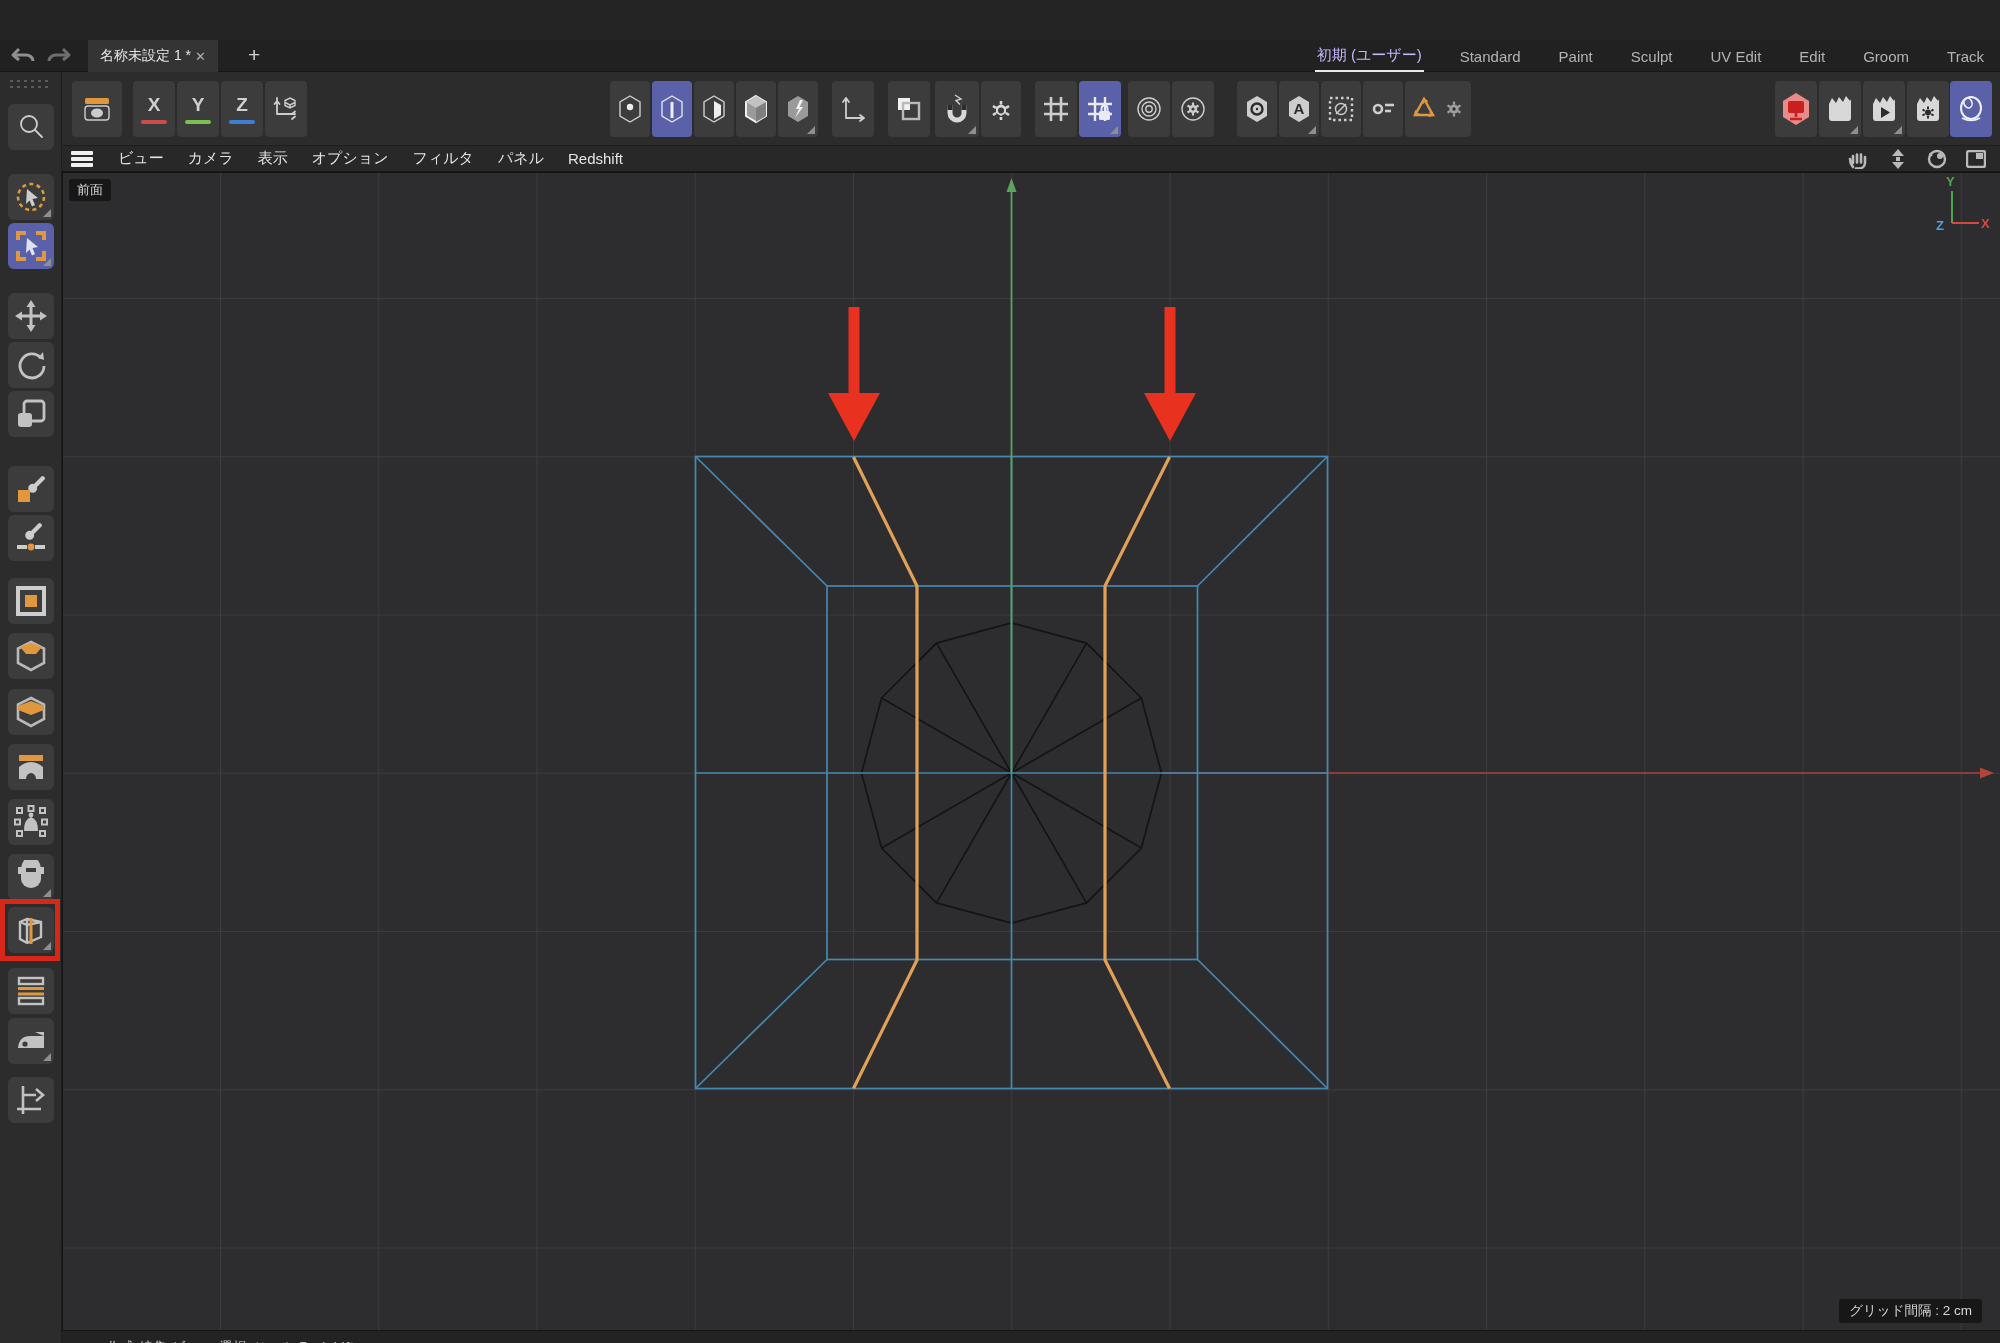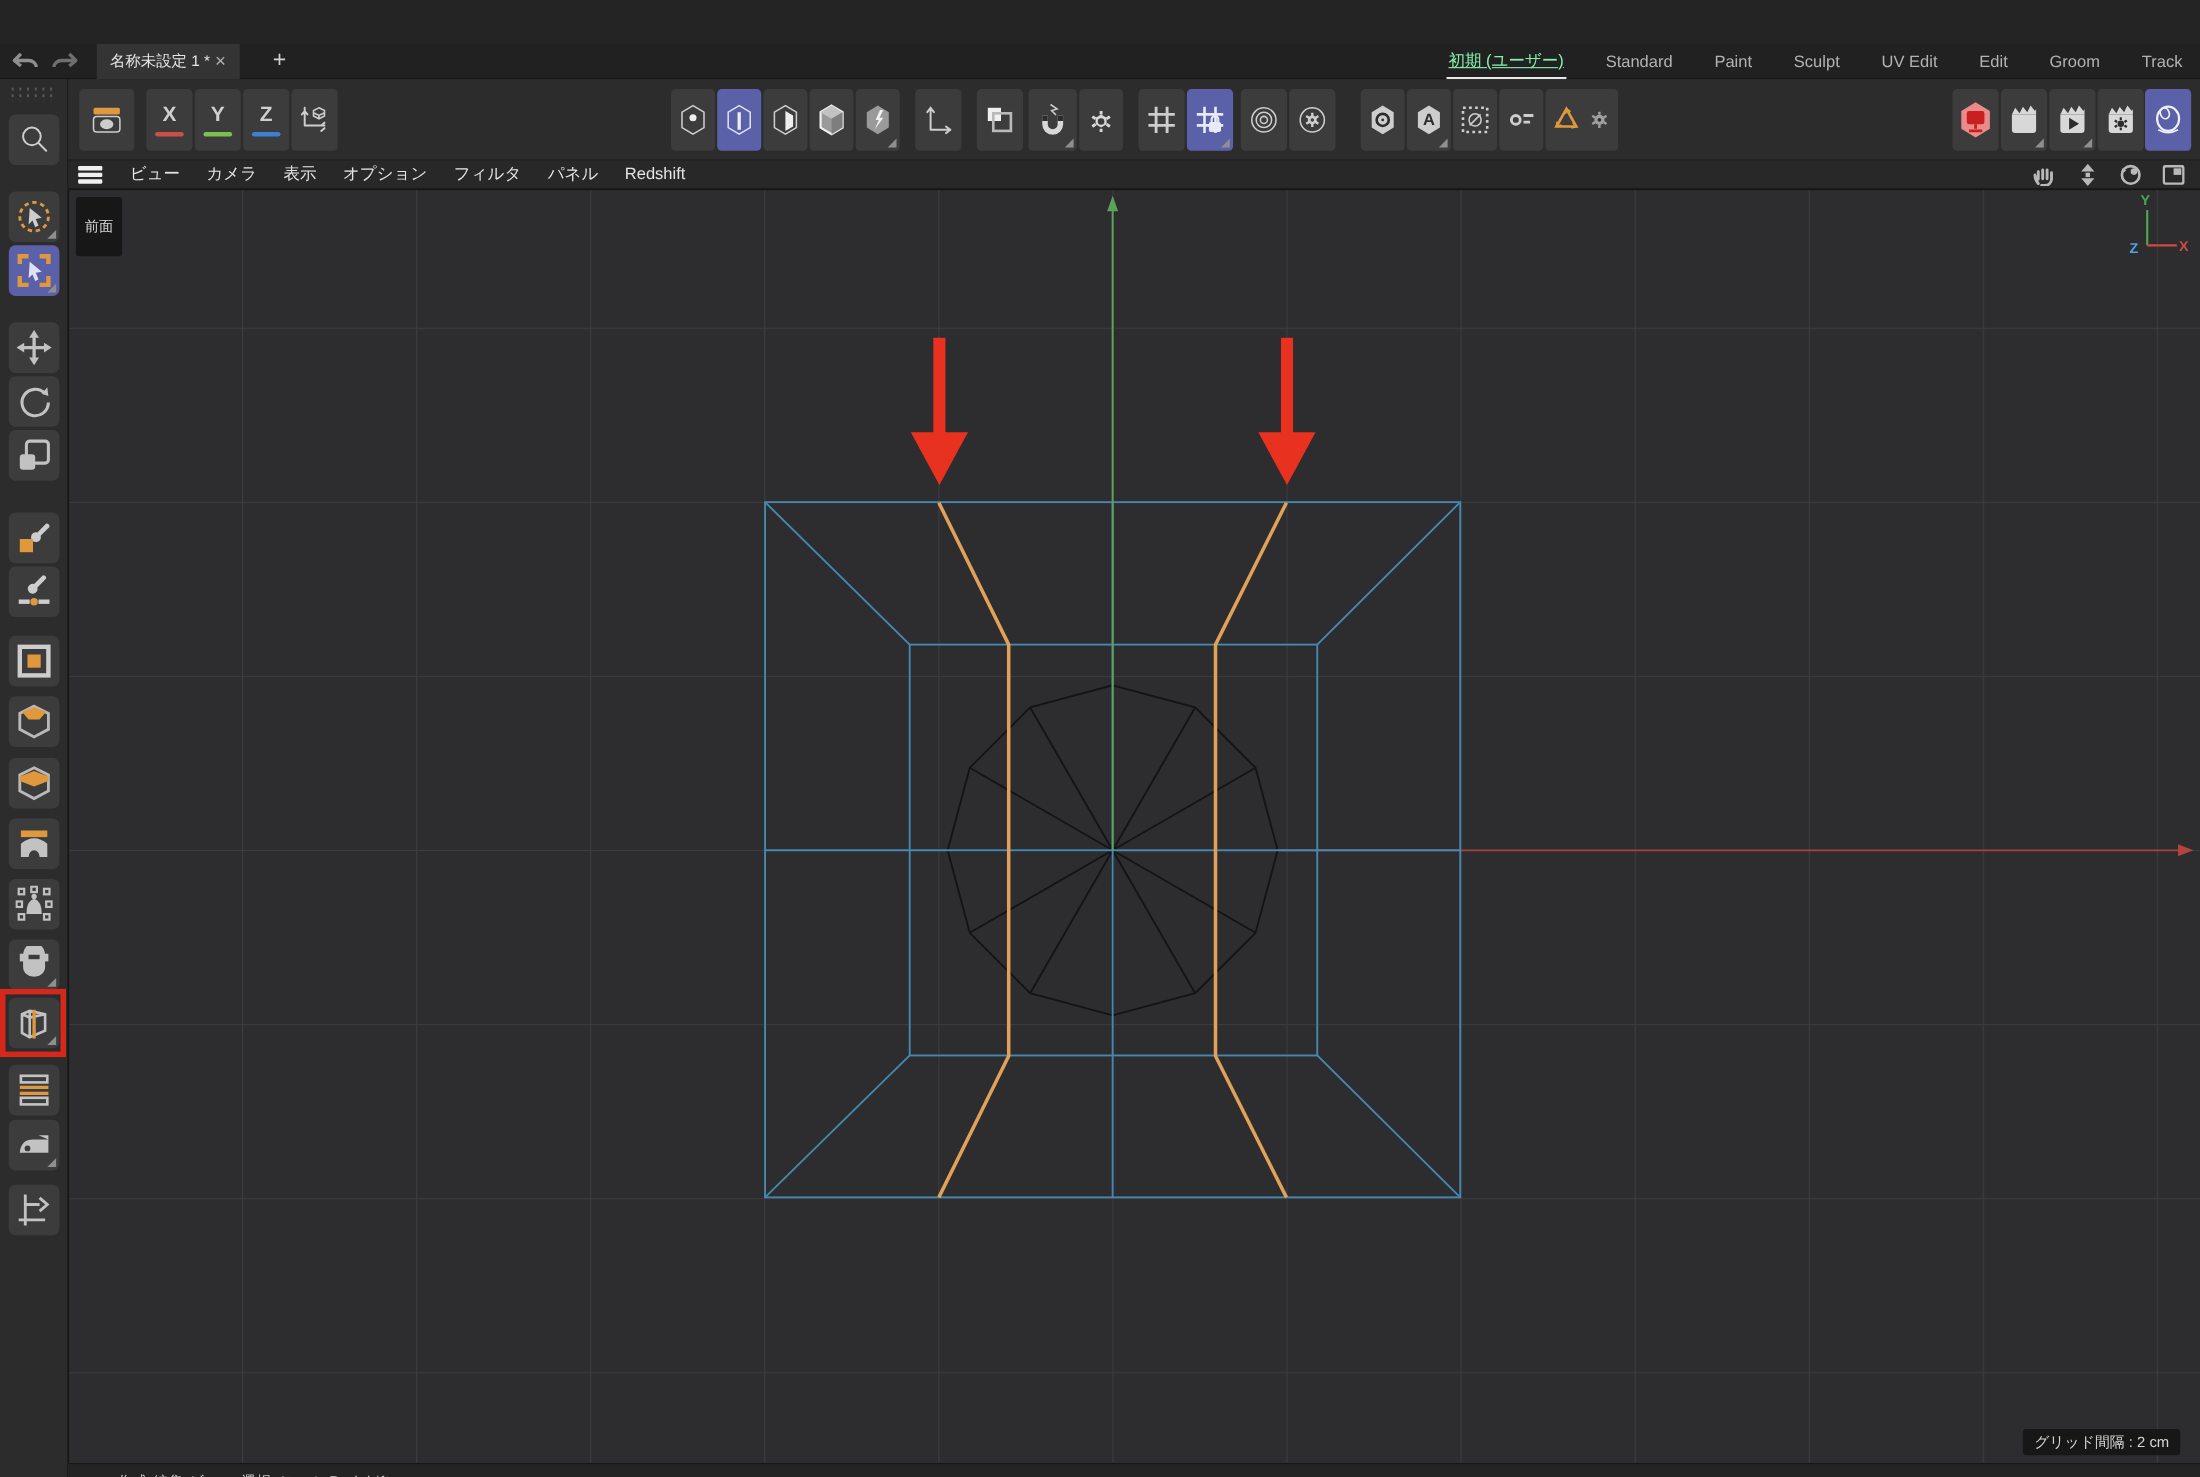--- a/index.html
+++ b/index.html
@@ -15,21 +15,21 @@
   .win-title{position:absolute;left:1333px;top:9px;transform:translateX(-50%);font-size:17px;font-weight:bold;color:#2a2a2a;white-space:nowrap;}
 
   
   .tabrow{position:absolute;left:0;top:40px;width:2000px;height:32px;background:#212121;border-bottom:1px solid #161616;}
   .histbtn{position:absolute;top:3px;width:30px;height:26px;color:#8f8f8f;}
   .doc-tab{position:absolute;left:88px;top:0;height:32px;background:#343434;color:#e6e6e6;font-size:14px;display:flex;align-items:center;padding:0 12px;gap:4px;}
   .doc-close{color:#b0b0b0;font-size:13px;cursor:default;}
   .tab-add{position:absolute;left:248px;top:3px;color:#cfcfcf;font-size:21px;line-height:24px;}
   .layout-tabs{position:absolute;right:14px;top:0;height:32px;display:flex;align-items:center;gap:34px;}
   .ltab{color:#b3b3b3;font-size:15px;padding:5px 2px;white-space:nowrap;}
-  .ltab.active{color:#86efac;border-bottom:2px solid #e8e8e8;text-decoration:underline;}
+  .ltab.active{color:#c4b5fd;border-bottom:2px solid #e8e8e8;}
 
   
   .toolbar{position:absolute;left:0;top:72px;width:2000px;height:74px;background:#2c2c2c;border-bottom:1px solid #1d1d1d;}
   .grip-v{position:absolute;left:3px;top:8px;width:12px;height:58px;background-image:radial-gradient(#5a5a5a 1.2px,transparent 1.3px);background-size:6px 7px;}
   .tgroup{position:absolute;top:9px;display:flex;gap:2px;}
   .tbtn{position:relative;width:42px;height:56px;background:#3c3c3c;border-radius:4px;display:flex;align-items:center;justify-content:center;}
   .tbtn.sel{background:#5a61a8;}
   .tbtn svg{display:block;}
   .axisbtn{flex-direction:column;gap:4px;color:#cfcfcf;font-size:19px;font-weight:bold;}
   .axisbtn .bar{width:26px;height:4px;border-radius:2px;}
@@ -45,21 +45,21 @@
 
   
   .sidebar{position:absolute;left:0;top:72px;width:62px;height:1271px;background:#2c2c2c;border-right:1px solid #1d1d1d;}
   .grip-h{position:absolute;left:8px;top:78px;width:44px;height:14px;background-image:radial-gradient(#5a5a5a 1.2px,transparent 1.3px);background-size:7px 6px;}
   .sbtn{position:absolute;left:8px;width:46px;height:46px;background:#3c3c3c;border-radius:6px;display:flex;align-items:center;justify-content:center;}
   .sbtn.sel{background:#5a61a8;}
   .redbox{position:absolute;left:0px;top:827px;width:60px;height:62px;border:5px solid #d5281b;z-index:5;}
 
   
   .viewport{position:absolute;left:62px;top:172px;width:1938px;height:1158px;background:#2d2d2f;border:1px solid #141414;}
-  .badge{position:absolute;background:rgba(18,18,18,0.8);color:#d6d6d6;font-size:13px;padding:18px 8px;border-radius:3px;white-space:nowrap;}
+  .badge{position:absolute;background:rgba(18,18,18,0.8);color:#d6d6d6;font-size:13px;padding:2px 8px;border-radius:3px;white-space:nowrap;}
   .view-label{left:6px;top:6px;}
   .grid-label{right:17px;bottom:6px;font-size:13.5px;padding:3px 10px;}
   .gizmo{position:absolute;right:8px;top:2px;width:64px;height:62px;}
   .gizmo span{position:absolute;font-size:13px;font-weight:bold;}
 
   
   .statusbar{position:absolute;left:62px;top:1330px;width:1938px;height:13px;background:#232323;overflow:hidden;border-top:1px solid #161616;}
   .statusbar div{margin:7px 0 0 45px;color:#c9c9c9;font-size:13px;letter-spacing:1px;white-space:nowrap;}
 </style>
 </head>

